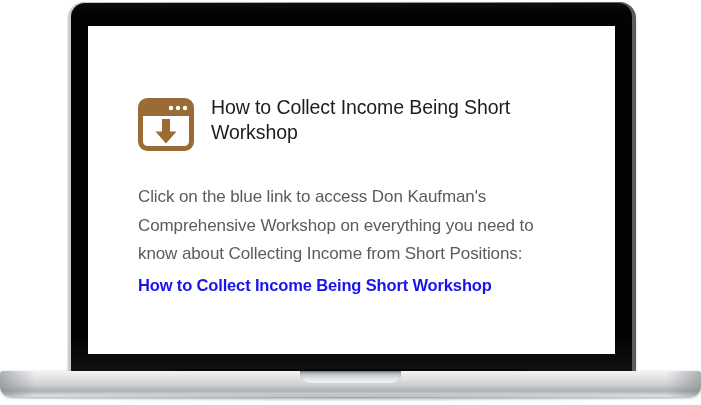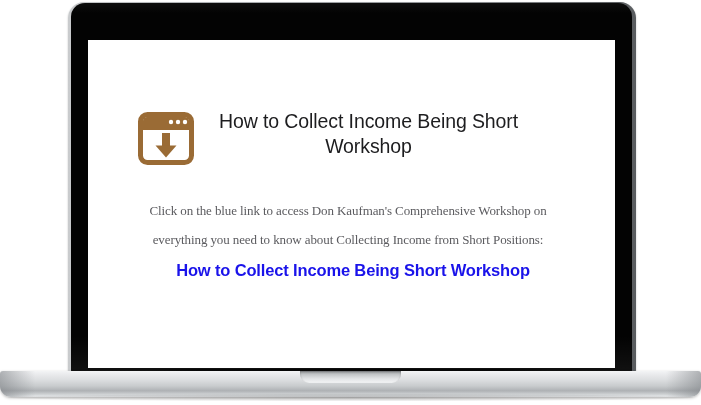--- a/index.html
+++ b/index.html
@@ -60,26 +60,25 @@
       rgba(255,255,255,0.0) 10px,
       rgba(255,255,255,0.0) 90%,
       rgba(255,255,255,0.06) 100%);
     pointer-events: none;
   }
 
   
   #screen {
     position: absolute;
     left: 88px;
-    top: 40px;
+    top: 26px;
     width: 527px;
     height: 328px;
     background: #ffffff;
     overflow: hidden;
-    text-align: center;
   }
 
   
   #base {
     position: absolute;
     left: 0px;
     top: 371px;
     width: 701px;
     height: 26px;
     border-radius: 3px 3px 11px 11px;
@@ -183,22 +182,22 @@
     letter-spacing: -0.1px;
     max-width: 315px;
   }
 
   #body-block {
     margin-top: 32px;
   }
 
   #paragraph {
     margin: 0;
-    font-family: Liberation Serif, serif;
-    font-size: 13px;
+    font-family: Liberation Sans, sans-serif;
+    font-size: 17px;
     line-height: 28.5px;
     color: #5b5b5f;
     letter-spacing: -0.1px;
     max-width: 420px;
   }
 
   #workshop-link {
     display: inline-block;
     margin-top: 2px;
     font-family: "Liberation Sans", sans-serif;

